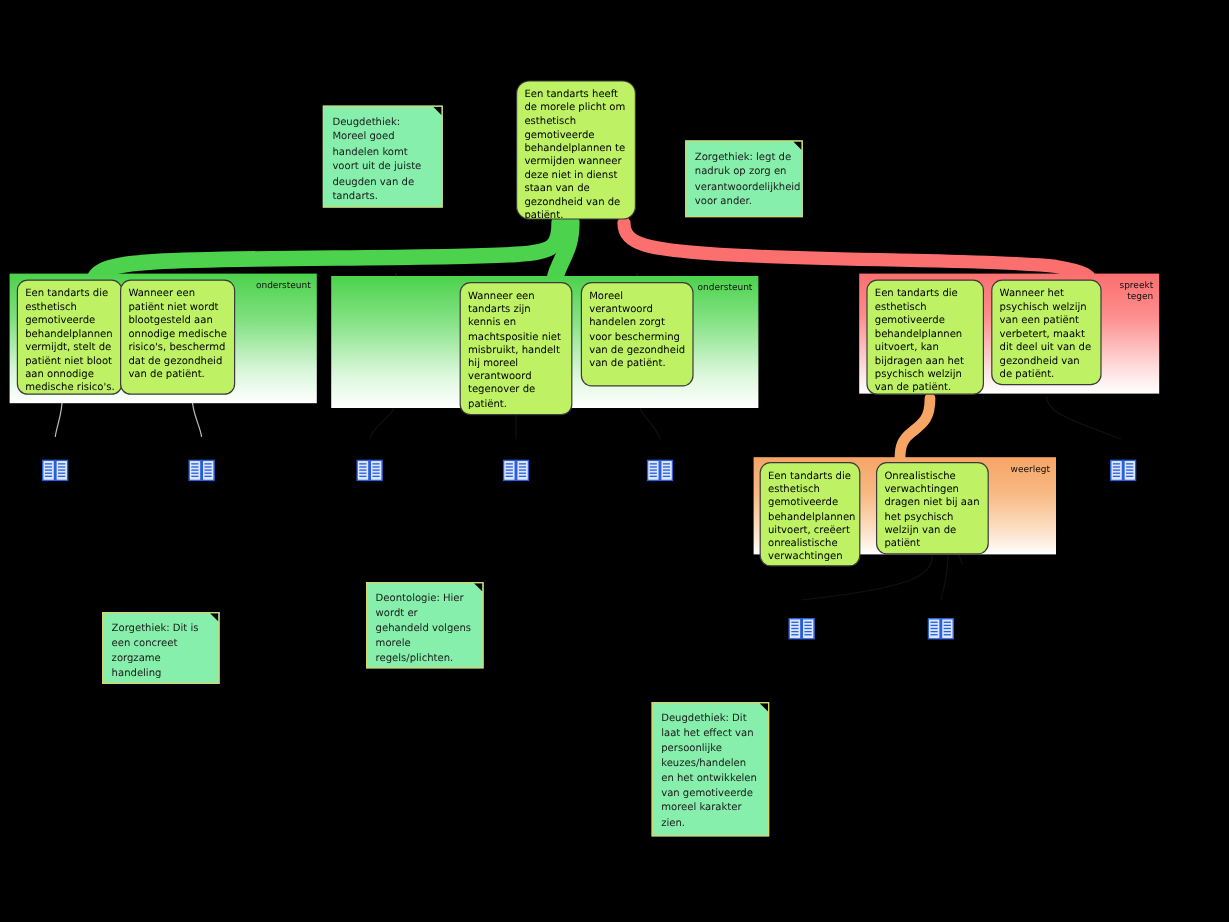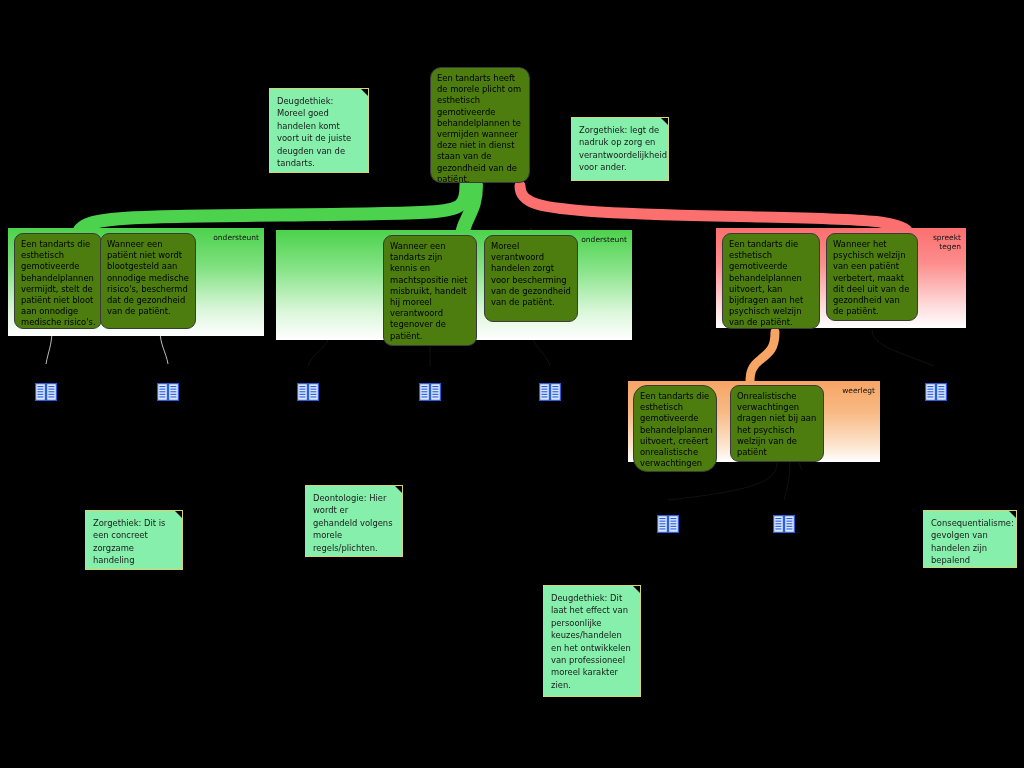--- a/index.html
+++ b/index.html
@@ -7,21 +7,21 @@
        font-family:"DejaVu Sans","Liberation Sans",sans-serif;}
   #stage{position:absolute;left:0;top:0;width:1024px;height:768px;}
   svg.wires{position:absolute;left:0;top:0;width:1024px;height:768px;pointer-events:none;}
 
   
   .group{position:absolute;box-sizing:border-box;}
   .group .glabel{position:absolute;right:5px;top:5px;font-size:7.5px;line-height:9px;
                  text-align:right;color:#111;width:48px;}
 
   
-  .card{position:absolute;box-sizing:border-box;background:#4d7c0f;border:1.2px solid #3a3a3a;
+  .card{position:absolute;box-sizing:border-box;background:#bef264;border:1.2px solid #3a3a3a;
         border-radius:9px;padding:5px 5px 4px 6px;font-size:8.4px;line-height:11.2px;color:#000;
         overflow:hidden;}
   .card.top{border-radius:11px;}
 
   
   .note{position:absolute;box-sizing:border-box;background:#86efac;border:1px solid #d8d470;
         padding:6px 7px 6px 7px;font-size:8.4px;line-height:12.4px;color:#1a1a1a;overflow:hidden;}
   .note:after{content:"";position:absolute;right:0;top:0;border-width:0 7px 7px 0;
               border-style:solid;border-color:#fffde0 #000 transparent transparent;}
 
@@ -108,21 +108,21 @@
     <span>Een tandarts die esthetisch gemotiveerde behandelplannen uitvoert, kan bijdragen aan het psychisch welzijn van de patiënt.</span>
   </div>
   <div class="card" style="left:826px;top:233px;width:92px;height:88px;">
     <span>Wanneer het psychisch welzijn van een patiënt verbetert, maakt dit deel uit van de gezondheid van de patiënt.</span>
   </div>
 
   <div class="group" style="left:628px;top:381px;width:252px;height:81px;
               background-image:linear-gradient(#f6a565 0%, #f8b984 38%, #fce3cb 78%, #ffffff 100%);">
     <span class="glabel">weerlegt</span>
   </div>
-  <div class="card" style="left:633px;top:385px;width:84px;height:87px;border-radius:14px;">
+  <div class="card" style="left:633px;top:385px;width:84px;height:87px;">
     <span>Een tandarts die esthetisch gemotiveerde behandelplannen uitvoert, creëert onrealistische verwachtingen</span>
   </div>
   <div class="card" style="left:730px;top:385px;width:94px;height:77px;">
     <span>Onrealistische verwachtingen dragen niet bij aan het psychisch welzijn van de patiënt</span>
   </div>
 
   <div class="bookicon" style="left:35px;top:383px;">
     <svg viewBox="0 0 22 18" width="22" height="18">
       <rect x="0.5" y="0.5" width="10" height="17" fill="#dbe7ff" stroke="#2b5fd9" stroke-width="1.4"></rect>
       <rect x="11.5" y="0.5" width="10" height="17" fill="#dbe7ff" stroke="#2b5fd9" stroke-width="1.4"></rect>
@@ -267,19 +267,16 @@
     </svg>
   </div>
 
   <div class="note" style="left:85px;top:510px;width:98px;height:60px;">
     <span>Zorgethiek: Dit is een concreet zorgzame handeling</span>
   </div>
   <div class="note" style="left:305px;top:485px;width:98px;height:72px;">
     <span>Deontologie: Hier wordt er gehandeld volgens morele regels/plichten.</span>
   </div>
   <div class="note" style="left:543px;top:585px;width:98px;height:112px;">
-    <span>Deugdethiek: Dit laat het effect van persoonlijke keuzes/handelen en het ontwikkelen van professioneel moreel karakter zien.</span>
-  </div>
-  <div class="note" style="left:923px;top:510px;width:94px;height:58px;">
-    <span>Consequentialisme: gevolgen van handelen zijn bepalend</span>
+    <span>Deugdethiek: Dit laat het effect van persoonlijke keuzes/handelen en het ontwikkelen van gemotiveerde moreel karakter zien.</span>
   </div>
 
 </div>
 
 </body></html>

